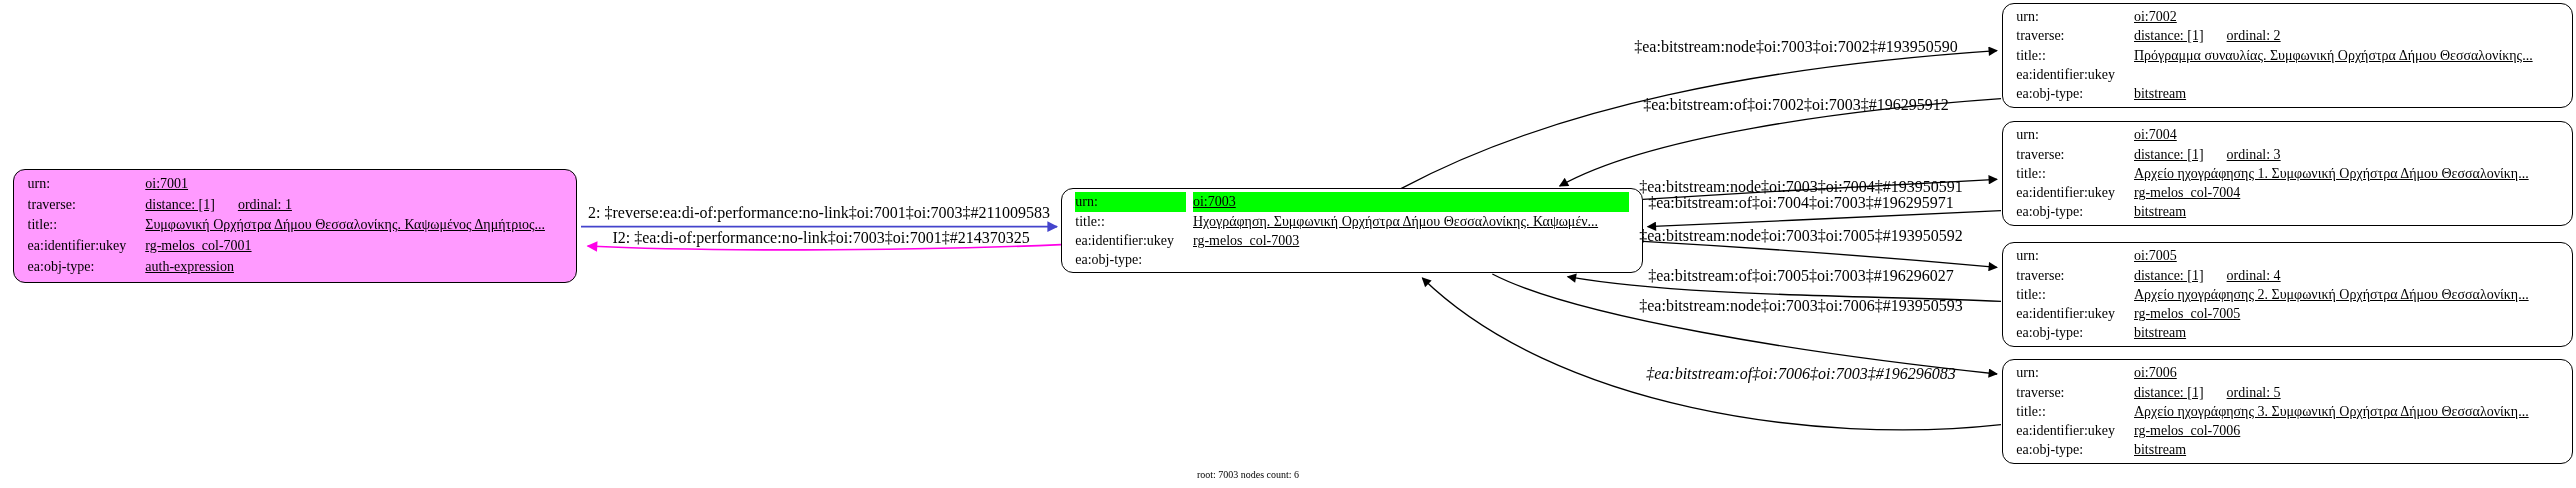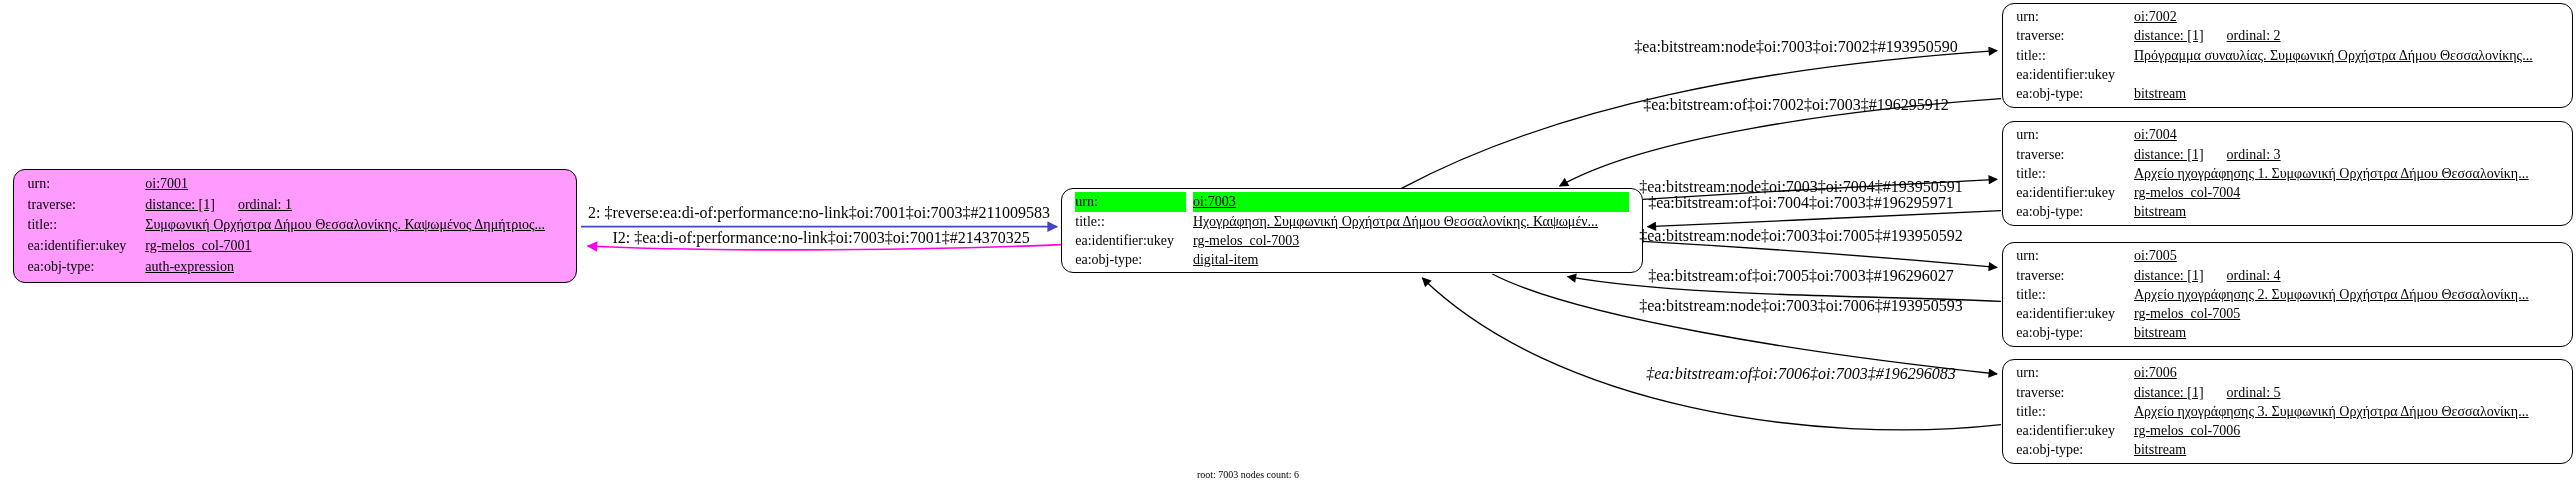--- a/index.html
+++ b/index.html
@@ -92,21 +92,20 @@
     <div class="row">
         <span class="k">title::</span>
         <span class="v">Ηχογράφηση. Συμφωνική Ορχήστρα Δήμου Θεσσαλονίκης. Καψωμέν...</span>
       </div>
     <div class="row">
         <span class="k">ea:identifier:ukey</span>
         <span class="v">rg-melos_col-7003</span>
       </div>
     <div class="row">
         <span class="k">ea:obj-type:</span>
-        <span class="v">digital-item</span>
       </div>
   </div>
 
   <div class="node" style="left:2002px;top:2.7px;width:571px;height:105px;">
     <div class="row">
         <span class="k">urn:</span>
         <span class="v">oi:7002</span>
       </div>
     <div class="row">
         <span class="k">traverse:</span>

